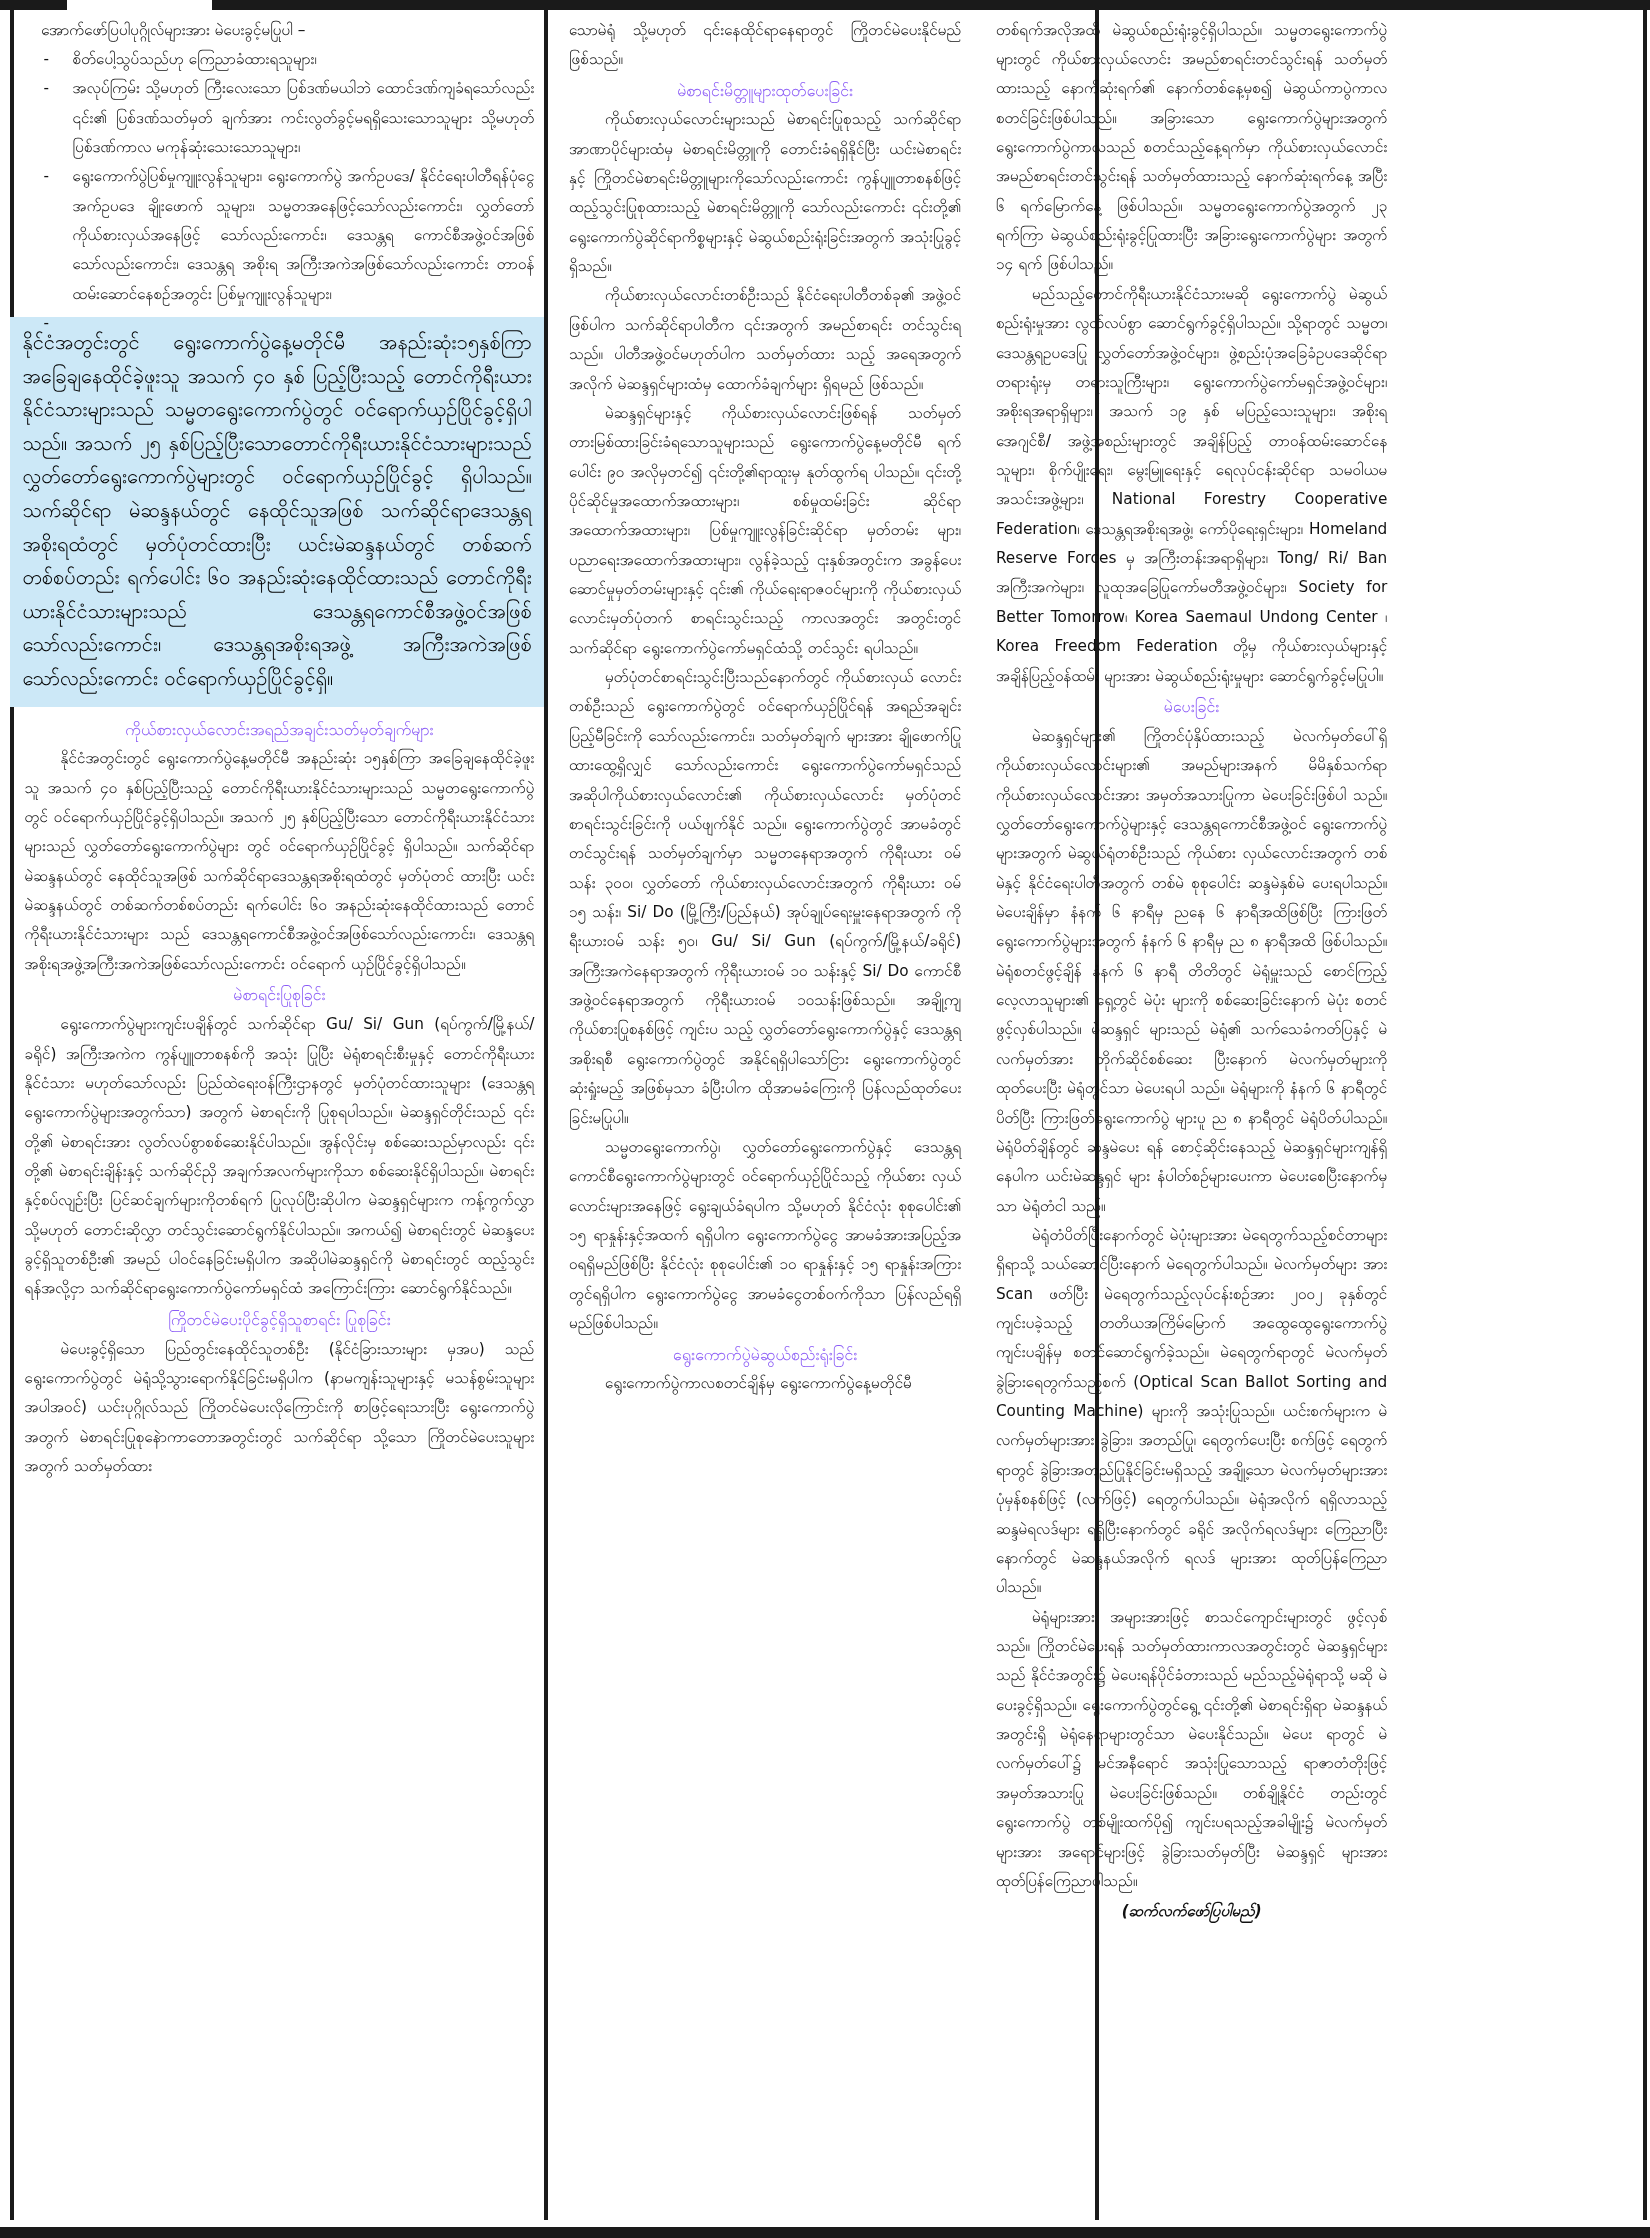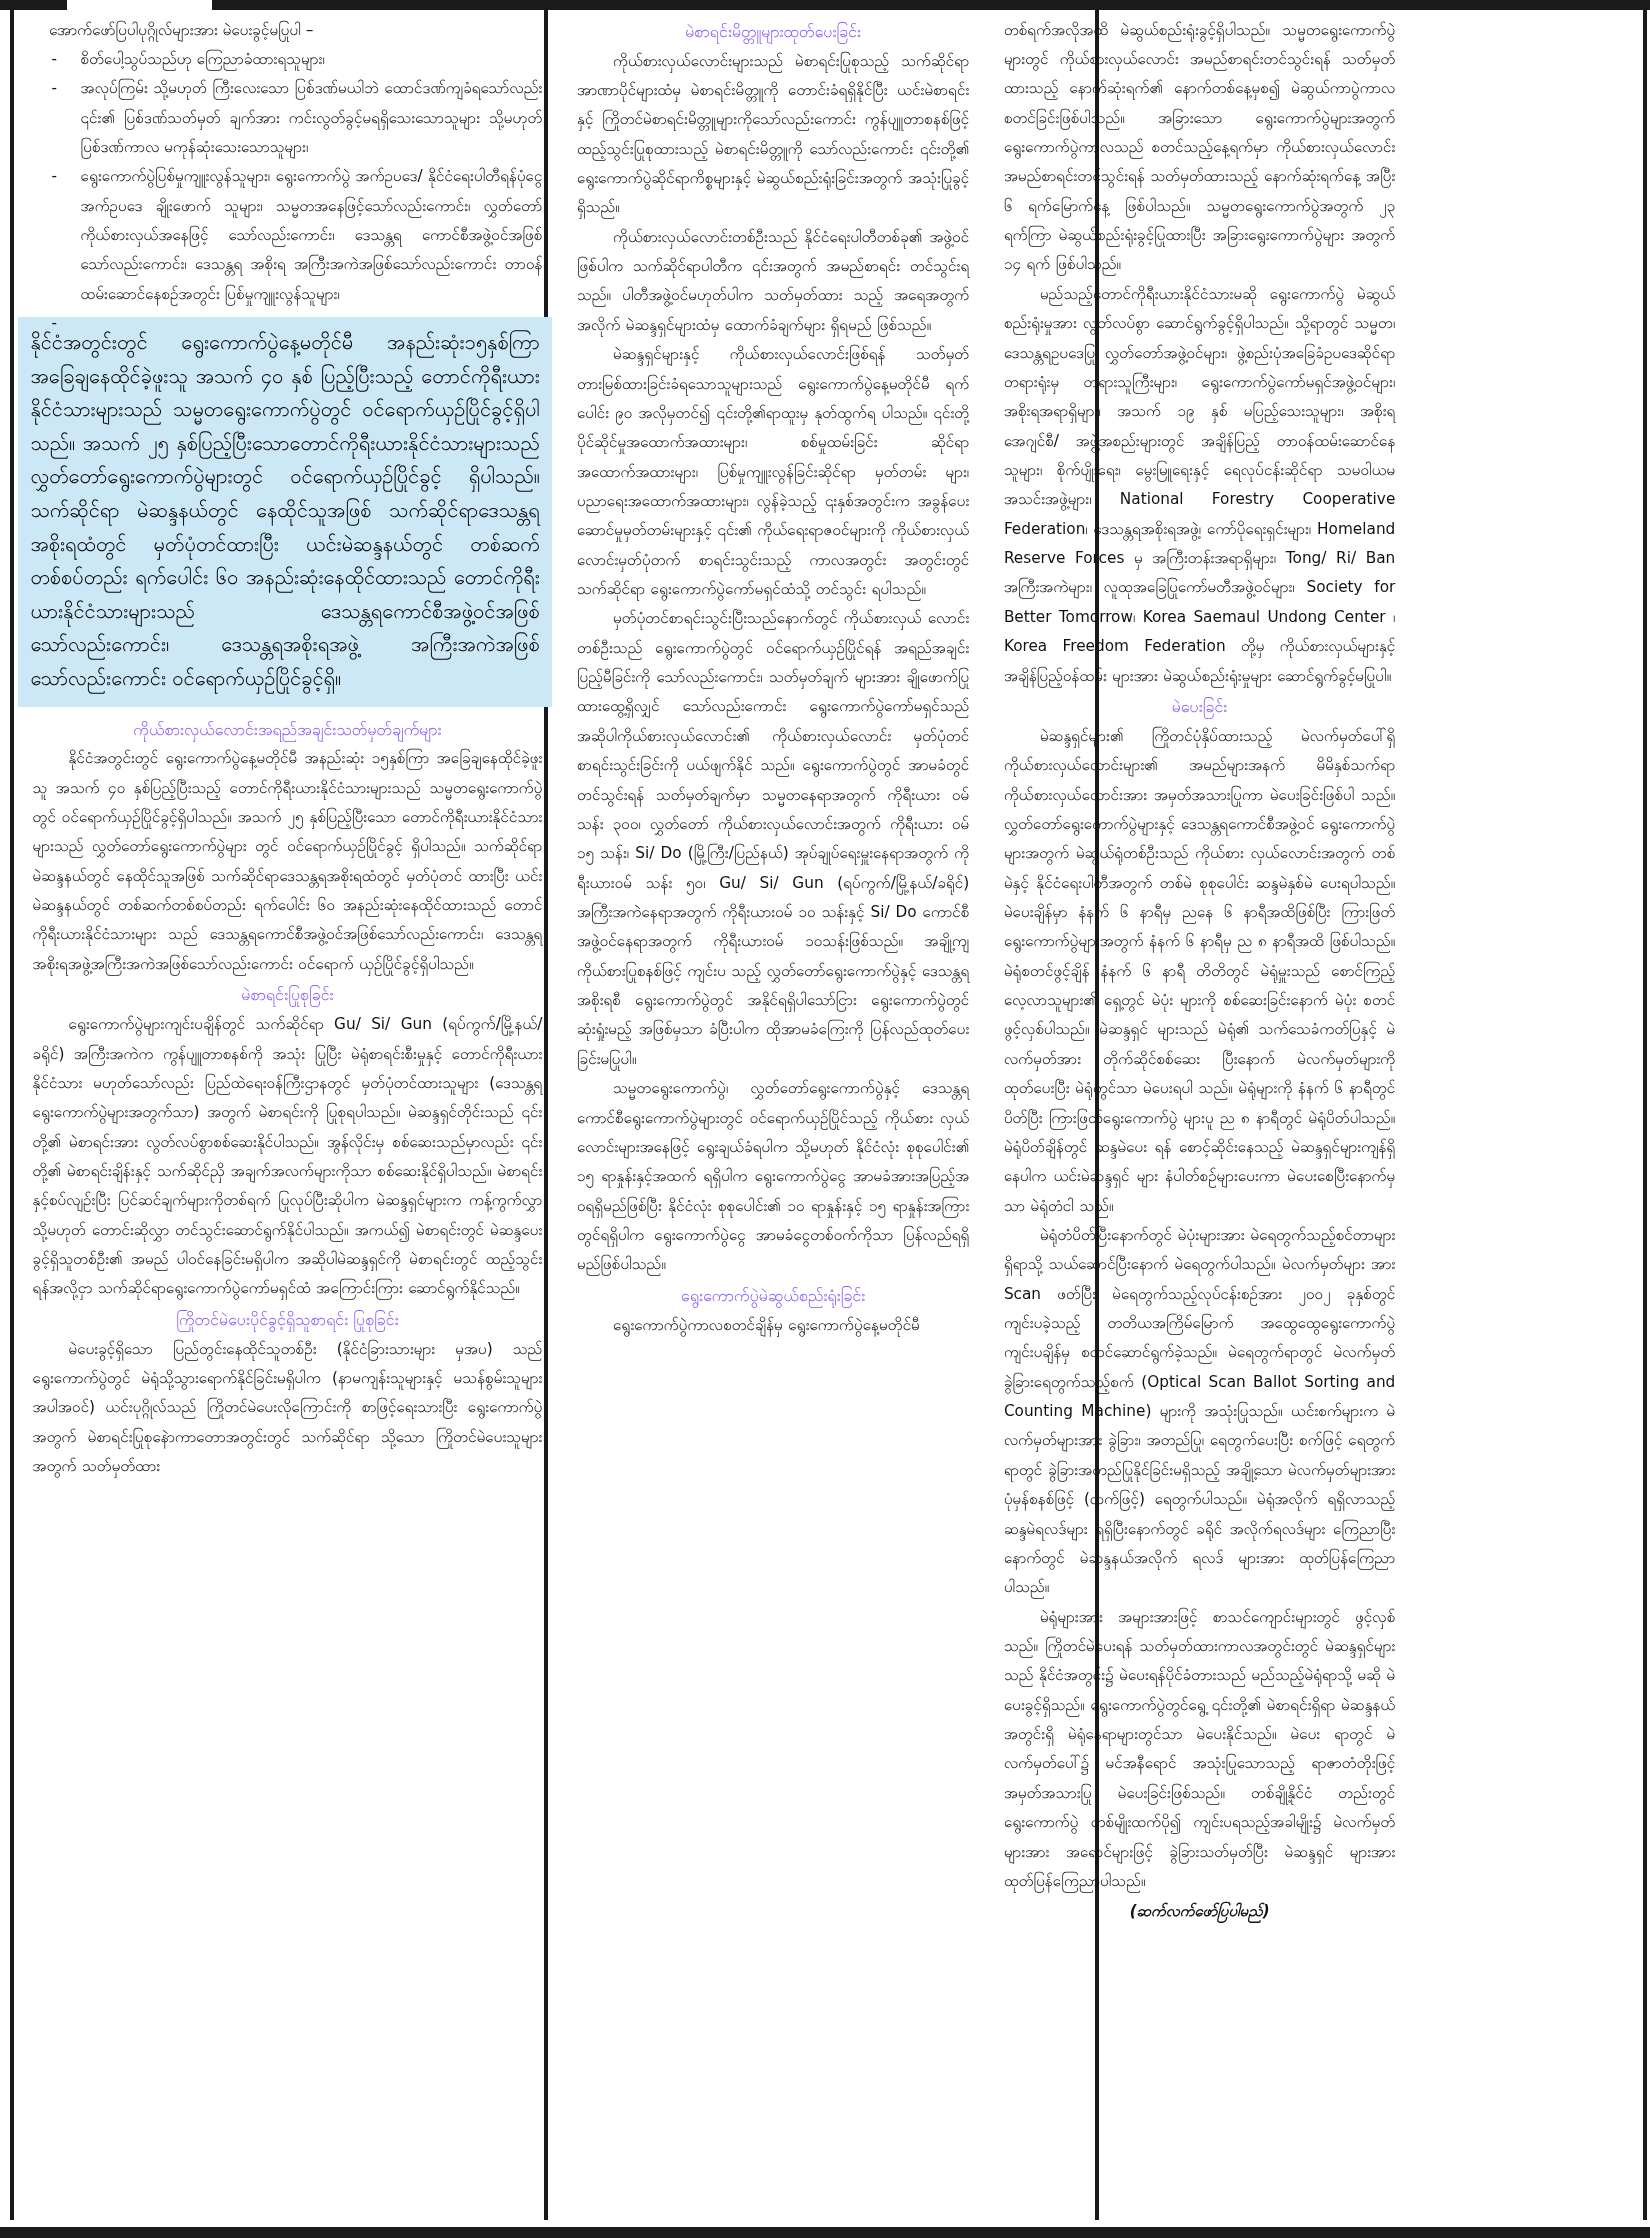--- a/index.html
+++ b/index.html
@@ -53,21 +53,21 @@
     width: 3.9px;
     background: #1a1a1a;
   }
   .rule-left   { left: 10px;   height: 2210px; }
   .rule-mid1   { left: 544px;  height: 2210px; }
   .rule-mid2   { left: 1095px; height: 2210px; }
   .rule-right  { left: 1643px; height: 2210px; }
 
   .cols {
     position: absolute;
-    left: 8px;
+    left: 0px;
     top: 10px;
     width: 1404px;
     height: 2216px;
     display: flex;
     flex-direction: row;
     align-items: stretch;
     box-sizing: border-box;
   }
 
   .col {
@@ -193,20 +193,21 @@
       <h2 class="heading">မဲစာရင်းပြုစုခြင်း</h2>
       <p class="para">ရွေးကောက်ပွဲများကျင်းပချိန်တွင် သက်ဆိုင်ရာ Gu/ Si/ Gun (ရပ်ကွက်/မြို့နယ်/ခရိုင်) အကြီးအကဲက ကွန်ပျူတာစနစ်ကို အသုံး ပြုပြီး မဲရုံစာရင်းစီးမှုနှင့် တောင်ကိုရီးယားနိုင်ငံသား မဟုတ်သော်လည်း ပြည်ထဲရေးဝန်ကြီးဌာနတွင် မှတ်ပုံတင်ထားသူများ (ဒေသန္တရ ရွေးကောက်ပွဲများအတွက်သာ) အတွက် မဲစာရင်းကို ပြုစုရပါသည်။ မဲဆန္ဒရှင်တိုင်းသည် ၎င်းတို့၏ မဲစာရင်းအား လွတ်လပ်စွာစစ်ဆေးနိုင်ပါသည်။ အွန်လိုင်းမှ စစ်ဆေးသည်မှာလည်း ၎င်းတို့၏ မဲစာရင်းချိန်းနှင့် သက်ဆိုင်ညှိ အချက်အလက်များကိုသာ စစ်ဆေးနိုင်ရှိပါသည်။ မဲစာရင်းနှင့်စပ်လျဉ်းပြီး ပြင်ဆင်ချက်များကိုတစ်ရက် ပြုလုပ်ပြီးဆိုပါက မဲဆန္ဒရှင်များက ကန့်ကွက်လွှာ သို့မဟုတ် တောင်းဆိုလွှာ တင်သွင်းဆောင်ရွက်နိုင်ပါသည်။ အကယ်၍ မဲစာရင်းတွင် မဲဆန္ဒပေးခွင့်ရှိသူတစ်ဦး၏ အမည် ပါဝင်နေခြင်းမရှိပါက အဆိုပါမဲဆန္ဒရှင်ကို မဲစာရင်းတွင် ထည့်သွင်း ရန်အလို့ငှာ သက်ဆိုင်ရာရွေးကောက်ပွဲကော်မရှင်ထံ အကြောင်းကြား ဆောင်ရွက်နိုင်သည်။</p>
 
       <h2 class="heading">ကြိုတင်မဲပေးပိုင်ခွင့်ရှိသူစာရင်း ပြုစုခြင်း</h2>
       <p class="para">မဲပေးခွင့်ရှိသော ပြည်တွင်းနေထိုင်သူတစ်ဦး (နိုင်ငံခြားသားများ မှအပ) သည်ရွေးကောက်ပွဲတွင် မဲရုံသို့သွားရောက်နိုင်ခြင်းမရှိပါက (နာမကျန်းသူများနှင့် မသန်စွမ်းသူများအပါအဝင်) ယင်းပုဂ္ဂိုလ်သည် ကြိုတင်မဲပေးလိုကြောင်းကို စာဖြင့်ရေးသားပြီး ရွေးကောက်ပွဲ အတွက် မဲစာရင်းပြုစုနေဲာကာတောအတွင်းတွင် သက်ဆိုင်ရာ သို့သော ကြိုတင်မဲပေးသူများအတွက် သတ်မှတ်ထား</p>
 
     </div>
 
     <div class="col col-2">
 
+      <p class="para noindent">သောမဲရုံ သို့မဟုတ် ၎င်းနေထိုင်ရာနေရာတွင် ကြိုတင်မဲပေးနိုင်မည် ဖြစ်သည်။</p>
 
       <h2 class="heading">မဲစာရင်းမိတ္တူများထုတ်ပေးခြင်း</h2>
       <p class="para">ကိုယ်စားလှယ်လောင်းများသည် မဲစာရင်းပြုစုသည့် သက်ဆိုင်ရာ အာဏာပိုင်များထံမှ မဲစာရင်းမိတ္တူကို တောင်းခံရရှိနိုင်ပြီး ယင်းမဲစာရင်းနှင့် ကြိုတင်မဲစာရင်းမိတ္တူများကိုသော်လည်းကောင်း ကွန်ပျူတာစနစ်ဖြင့် ထည့်သွင်းပြုစုထားသည့် မဲစာရင်းမိတ္တူကို သော်လည်းကောင်း ၎င်းတို့၏ ရွေးကောက်ပွဲဆိုင်ရာကိစ္စများနှင့် မဲဆွယ်စည်းရုံးခြင်းအတွက် အသုံးပြုခွင့်ရှိသည်။</p>
 
       <p class="para">ကိုယ်စားလှယ်လောင်းတစ်ဦးသည် နိုင်ငံရေးပါတီတစ်ခု၏ အဖွဲ့ဝင်ဖြစ်ပါက သက်ဆိုင်ရာပါတီက ၎င်းအတွက် အမည်စာရင်း တင်သွင်းရသည်။ ပါတီအဖွဲ့ဝင်မဟုတ်ပါက သတ်မှတ်ထား သည့် အရေအတွက်အလိုက် မဲဆန္ဒရှင်များထံမှ ထောက်ခံချက်များ ရှိရမည် ဖြစ်သည်။</p>
       <p class="para">မဲဆန္ဒရှင်များနှင့် ကိုယ်စားလှယ်လောင်းဖြစ်ရန် သတ်မှတ် တားမြစ်ထားခြင်းခံရသောသူများသည် ရွေးကောက်ပွဲနေ့မတိုင်မီ ရက်ပေါင်း ၉၀ အလိုမှတင်၍ ၎င်းတို့၏ရာထူးမှ နုတ်ထွက်ရ ပါသည်။ ၎င်းတို့ ပိုင်ဆိုင်မှုအထောက်အထားများ၊ စစ်မှုထမ်းခြင်း ဆိုင်ရာ အထောက်အထားများ၊ ပြစ်မှုကျူးလွန်ခြင်းဆိုင်ရာ မှတ်တမ်း များ၊ ပညာရေးအထောက်အထားများ၊ လွန်ခဲ့သည့် ၎းနှစ်အတွင်းက အခွန်ပေးဆောင်မှုမှတ်တမ်းများနှင့် ၎င်း၏ ကိုယ်ရေးရာဇဝင်များကို ကိုယ်စားလှယ်လောင်းမှတ်ပုံတက် စာရင်းသွင်းသည့် ကာလအတွင်း အတွင်းတွင် သက်ဆိုင်ရာ ရွေးကောက်ပွဲကော်မရှင်ထံသို့ တင်သွင်း ရပါသည်။</p>
       <p class="para">မှတ်ပုံတင်စာရင်းသွင်းပြီးသည်နောက်တွင် ကိုယ်စားလှယ် လောင်းတစ်ဦးသည် ရွေးကောက်ပွဲတွင် ဝင်ရောက်ယှဉ်ပြိုင်ရန် အရည်အချင်းပြည့်မီခြင်းကို သော်လည်းကောင်း၊ သတ်မှတ်ချက် များအား ချိုဖောက်ပြုထားထွေ့ရှိလျှင် သော်လည်းကောင်း ရွေးကောက်ပွဲကော်မရှင်သည် အဆိုပါကိုယ်စားလှယ်လောင်း၏ ကိုယ်စားလှယ်လောင်း မှတ်ပုံတင်စာရင်းသွင်းခြင်းကို ပယ်ဖျက်နိုင် သည်။ ရွေးကောက်ပွဲတွင် အာမခံတွင်တင်သွင်းရန် သတ်မှတ်ချက်မှာ သမ္မတနေရာအတွက် ကိုရီးယား ဝမ် သန်း ၃၀၀၊ လွှတ်တော် ကိုယ်စားလှယ်လောင်းအတွက် ကိုရီးယား ဝမ် ၁၅ သန်း၊ Si/ Do (မြို့ကြီး/ပြည်နယ်) အုပ်ချုပ်ရေးမှူးနေရာအတွက် ကိုရီးယားဝမ် သန်း ၅၀၊ Gu/ Si/ Gun (ရပ်ကွက်/မြို့နယ်/ခရိုင်) အကြီးအကဲနေရာအတွက် ကိုရီးယားဝမ် ၁၀ သန်းနှင့် Si/ Do ကောင်စီအဖွဲ့ဝင်နေရာအတွက် ကိုရီးယားဝမ် ၁၀သန်းဖြစ်သည်။ အချို့ကျကိုယ်စားပြုစနစ်ဖြင့် ကျင်းပ သည့် လွှတ်တော်ရွေးကောက်ပွဲနှင့် ဒေသန္တရအစိုးရစီ ရွေးကောက်ပွဲတွင် အနိုင်ရရှိပါသော်ငြား ရွေးကောက်ပွဲတွင် ဆုံးရှုံးမည့် အဖြစ်မှသာ ခံပြီးပါက ထိုအာမခံကြေးကို ပြန်လည်ထုတ်ပေးခြင်းမပြုပါ။</p>
       <p class="para">သမ္မတရွေးကောက်ပွဲ၊ လွှတ်တော်ရွေးကောက်ပွဲနှင့် ဒေသန္တရ ကောင်စီရွေးကောက်ပွဲများတွင် ဝင်ရောက်ယှဉ်ပြိုင်သည့် ကိုယ်စား လှယ်လောင်းများအနေဖြင့် ရွေးချယ်ခံရပါက သို့မဟုတ် နိုင်ငံလုံး စုစုပေါင်း၏ ၁၅ ရာနှုန်းနှင့်အထက် ရရှိပါက ရွေးကောက်ပွဲငွေ အာမခံအားအပြည့်အဝရရှိမည်ဖြစ်ပြီး နိုင်ငံလုံး စုစုပေါင်း၏ ၁၀ ရာနှုန်းနှင့် ၁၅ ရာနှုန်းအကြားတွင်ရရှိပါက ရွေးကောက်ပွဲငွေ အာမခံငွေတစ်ဝက်ကိုသာ ပြန်လည်ရရှိမည်ဖြစ်ပါသည်။</p>
 
       <h2 class="heading">ရွေးကောက်ပွဲမဲဆွယ်စည်းရုံးခြင်း</h2>

